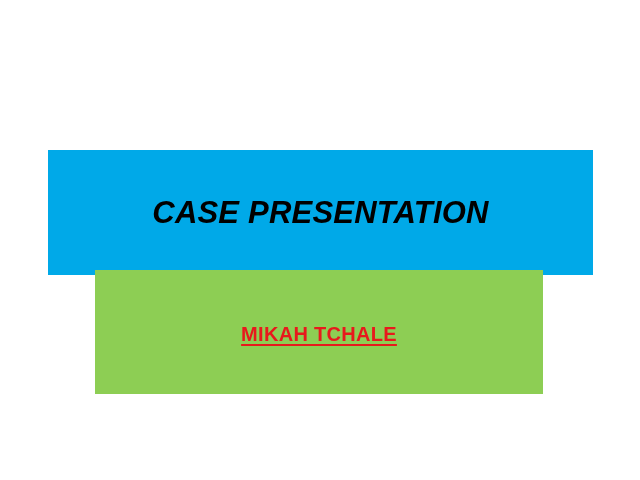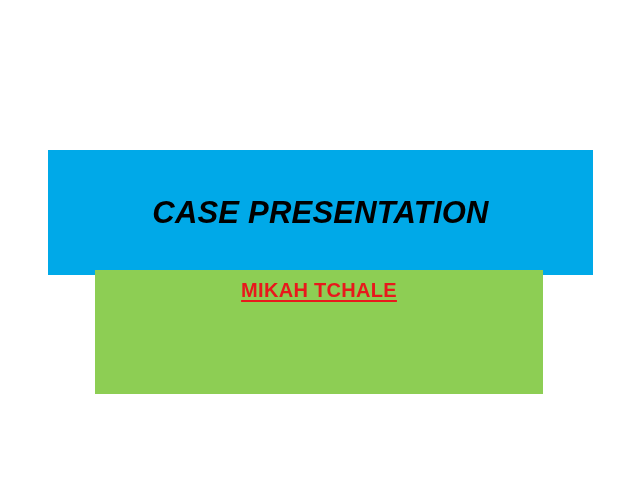--- a/index.html
+++ b/index.html
@@ -66,20 +66,21 @@
     font-family: "Liberation Sans", sans-serif;
     font-size: 20px;
     font-weight: bold;
     font-style: normal;
     color: #e8191c;
     text-decoration: underline;
     text-underline-offset: 3px;
     letter-spacing: 0.3px;
     line-height: 1.25;
     white-space: nowrap;
+    margin-top: 44px;
   }
 </style>
 </head>
 <body>
 
 <div id="slide">
 
   <div id="title-box">
     <div id="title-text">CASE PRESENTATION</div>
   </div>

